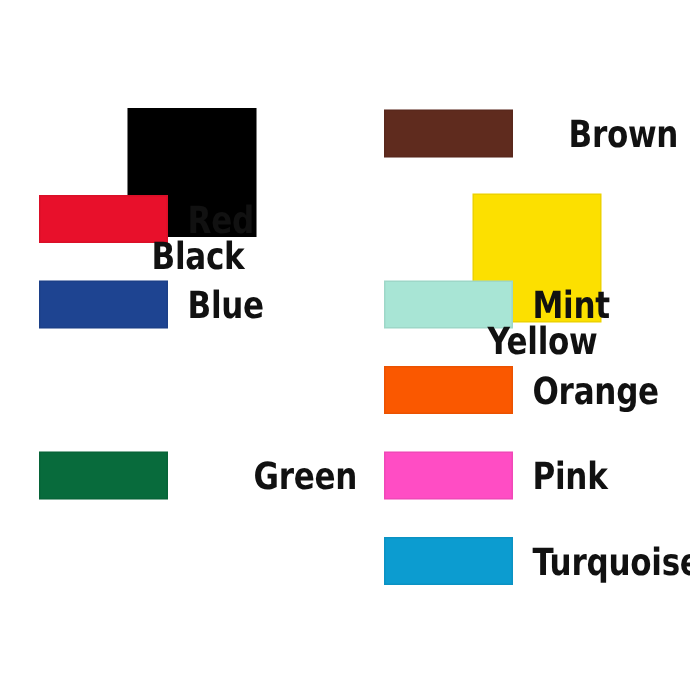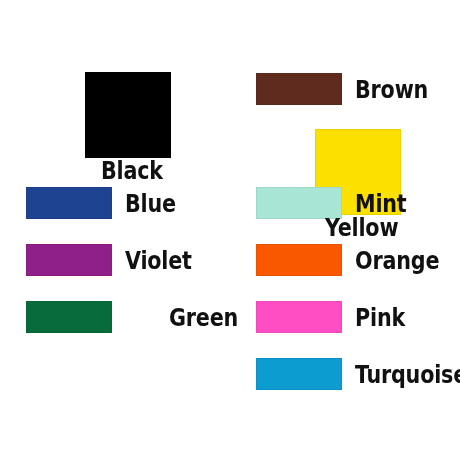--- a/index.html
+++ b/index.html
@@ -62,43 +62,43 @@
 </head>
 <body>
 
 <div id="canvas" style="width: 460px; height: 460px; background: rgb(255, 255, 255);">
   <div class="legend-grid">
 
     <div class="swatch-row" style="grid-column:1; grid-row:2;flex-direction:column;">
       <div class="swatch" style="background: rgb(0, 0, 0); width: 86px; height: 32px; flex-basis: 86px;"></div>
       <div class="swatch-label" style="color: rgb(17, 17, 17);">Black</div>
     </div>
-    <div class="swatch-row col-right" style="grid-column:2; grid-row:2;">
+    <div class="swatch-row col-right" style="grid-column:2; grid-row:2;gap:24px;">
       <div class="swatch" style="background: rgb(95, 43, 30); width: 86px; height: 32px; flex-basis: 86px;"></div>
       <div class="swatch-label" style="color: rgb(17, 17, 17);">Brown</div>
     </div>
 
+    <div class="swatch-row" style="grid-column:1; grid-row:3;">
+      <div class="swatch" style="background: rgb(232, 16, 43); width: 86px; height: 32px; flex-basis: 86px;"></div>
+      <div class="swatch-label" style="color: rgb(17, 17, 17);">Red</div>
+    </div>
     <div class="swatch-row col-right" style="grid-column:2; grid-row:3;flex-direction:column;">
       <div class="swatch" style="background: rgb(252, 224, 0); width: 86px; height: 32px; flex-basis: 86px;"></div>
       <div class="swatch-label" style="color: rgb(17, 17, 17);">Yellow</div>
     </div>
 
     <div class="swatch-row" style="grid-column:1; grid-row:4;align-items:center;">
       <div class="swatch" style="background: rgb(30, 68, 145); width: 86px; height: 32px; flex-basis: 86px;"></div>
       <div class="swatch-label" style="color: rgb(17, 17, 17);">Blue</div>
     </div>
     <div class="swatch-row col-right" style="grid-column:2; grid-row:4;">
       <div class="swatch" style="background: rgb(168, 229, 213); width: 86px; height: 32px; flex-basis: 86px;"></div>
       <div class="swatch-label" style="color: rgb(17, 17, 17);">Mint</div>
     </div>
 
-    <div class="swatch-row" style="grid-column:1; grid-row:5;">
-      <div class="swatch" style="background: rgb(143, 32, 137); width: 86px; height: 32px; flex-basis: 86px;"></div>
-      <div class="swatch-label" style="color: rgb(17, 17, 17);">Violet</div>
-    </div>
     <div class="swatch-row col-right" style="grid-column:2; grid-row:5;">
       <div class="swatch" style="background: rgb(250, 88, 0); width: 86px; height: 32px; flex-basis: 86px;"></div>
       <div class="swatch-label" style="color: rgb(17, 17, 17);">Orange</div>
     </div>
 
     <div class="swatch-row" style="grid-column:1; grid-row:6;gap:44px;">
       <div class="swatch" style="background: rgb(8, 107, 60); width: 86px; height: 32px; flex-basis: 86px;"></div>
       <div class="swatch-label" style="color: rgb(17, 17, 17);">Green</div>
     </div>
     <div class="swatch-row col-right" style="grid-column:2; grid-row:6;">

